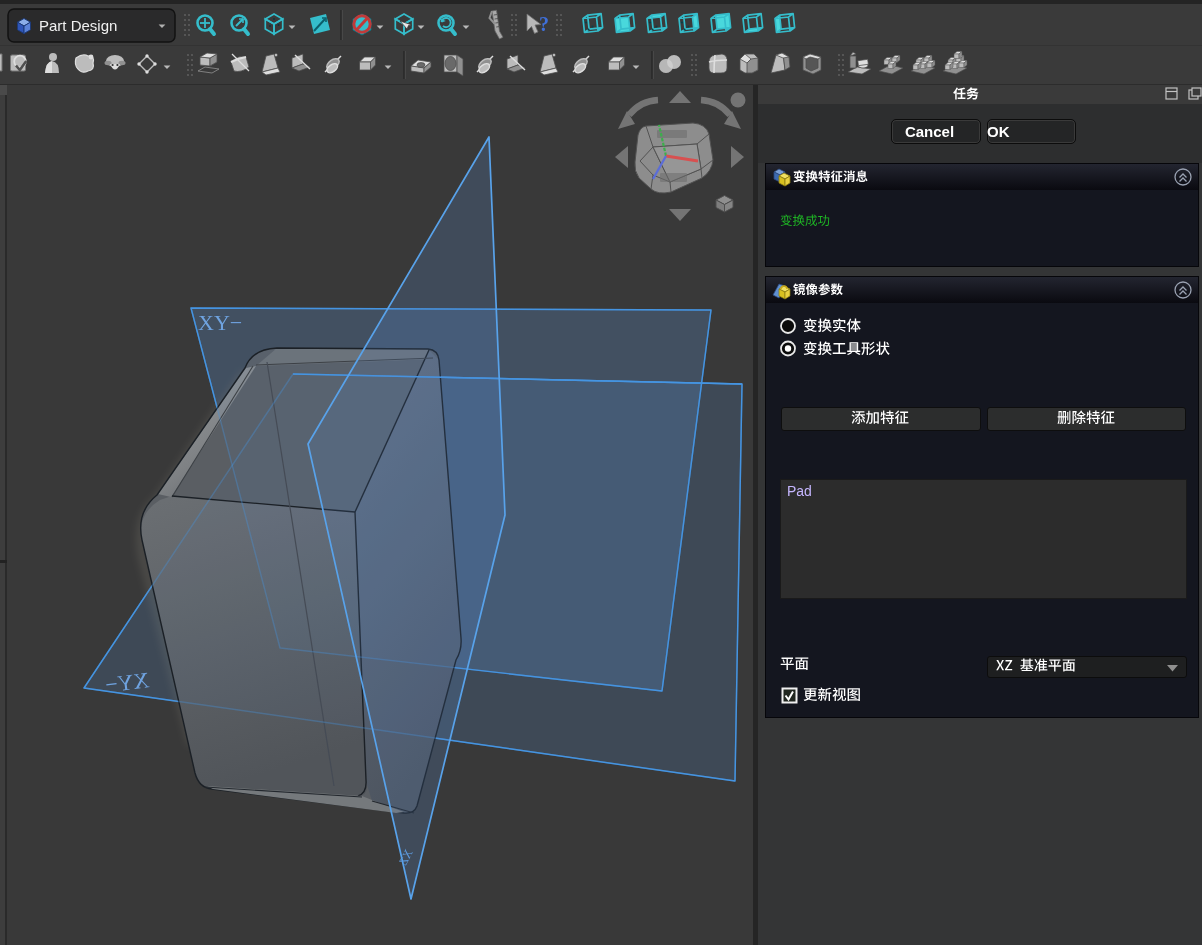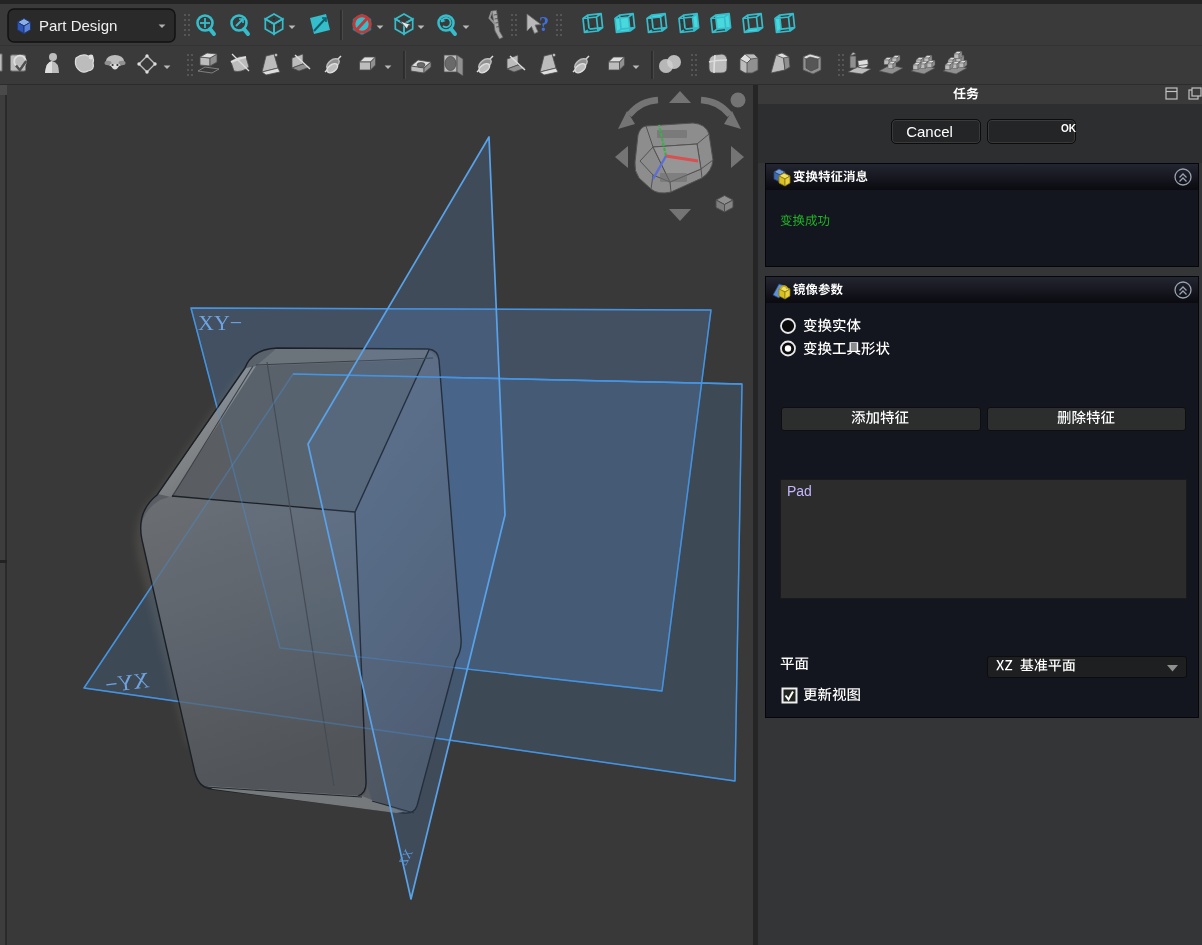--- a/index.html
+++ b/index.html
@@ -455,22 +455,22 @@
     <g stroke="#c2c2c2" fill="none" stroke-width="1.2">
       <rect x="1" y="1" width="11" height="11"></rect>
       <line x1="1" y1="4.5" x2="12" y2="4.5"></line>
       <rect x="24" y="3" width="9" height="9"></rect>
       <rect x="27" y="1" width="9" height="8" fill="#3a3a3a"></rect>
     </g>
   </svg>
 <div class="abs" style="left:758px;top:104px;width:444px;height:59px;background:#2d2e2f"></div>
 <div class="abs" style="left:891px;top:119px;width:90px;height:25px;background:#242526;border:1.5px solid #0c0c0c;border-radius:5px;box-shadow:inset 0 0 0 1px #3a3a3a;"></div>
 <div class="abs" style="left:987px;top:119px;width:89px;height:25px;background:#242526;border:1.5px solid #0c0c0c;border-radius:5px;box-shadow:inset 0 0 0 1px #3a3a3a;"></div>
-<div class="abs" style="left:891px;top:123px;width:77px;text-align:center;color:#fff;font-size:15px;font-weight:normal">Cancel</div>
-<div class="abs" style="left:987px;top:123px;width:89px;text-align:right;color:#fff;font-size:10px;font-weight:bold">OK</div>
+<div class="abs" style="left:891px;top:123px;width:77px;text-align:center;color:#fff;font-size:15px;font-weight:bold">Cancel</div>
+<div class="abs" style="left:987px;top:123px;width:89px;text-align:left;color:#fff;font-size:15px;font-weight:bold">OK</div>
 <div class="abs" style="left:758px;top:163px;width:444px;height:782px;background:#343536"></div>
 <div style="position:absolute;background:#14161f;border:1px solid #06060a;left:765px;top:163px;width:434px;height:104px"></div>
 <div class="abs" style="left:766px;top:164px;width:432px;height:26px;background:linear-gradient(#232530,#0a0a10)"></div>
 <svg class="abs" style="left:766px;top:164px" width="432" height="26">
     <g transform="translate(7,3)">
       <polygon points="1,5 6,2 12,5 7,8" fill="#7aa0d8" stroke="#2c4a80" stroke-width="0.8"></polygon>
       <polygon points="1,5 7,8 7,15 1,12" fill="#3d6ab0" stroke="#2c4a80" stroke-width="0.8"></polygon>
       <polygon points="7,8 12,5 12,12 7,15" fill="#5585c8" stroke="#2c4a80" stroke-width="0.8"></polygon>
       <polygon points="6,9 11,6 17,9 12,12" fill="#f0e060" stroke="#8a7a10" stroke-width="0.8"></polygon>
       <polygon points="6,9 12,12 12,19 6,16" fill="#d8c020" stroke="#8a7a10" stroke-width="0.8"></polygon>

